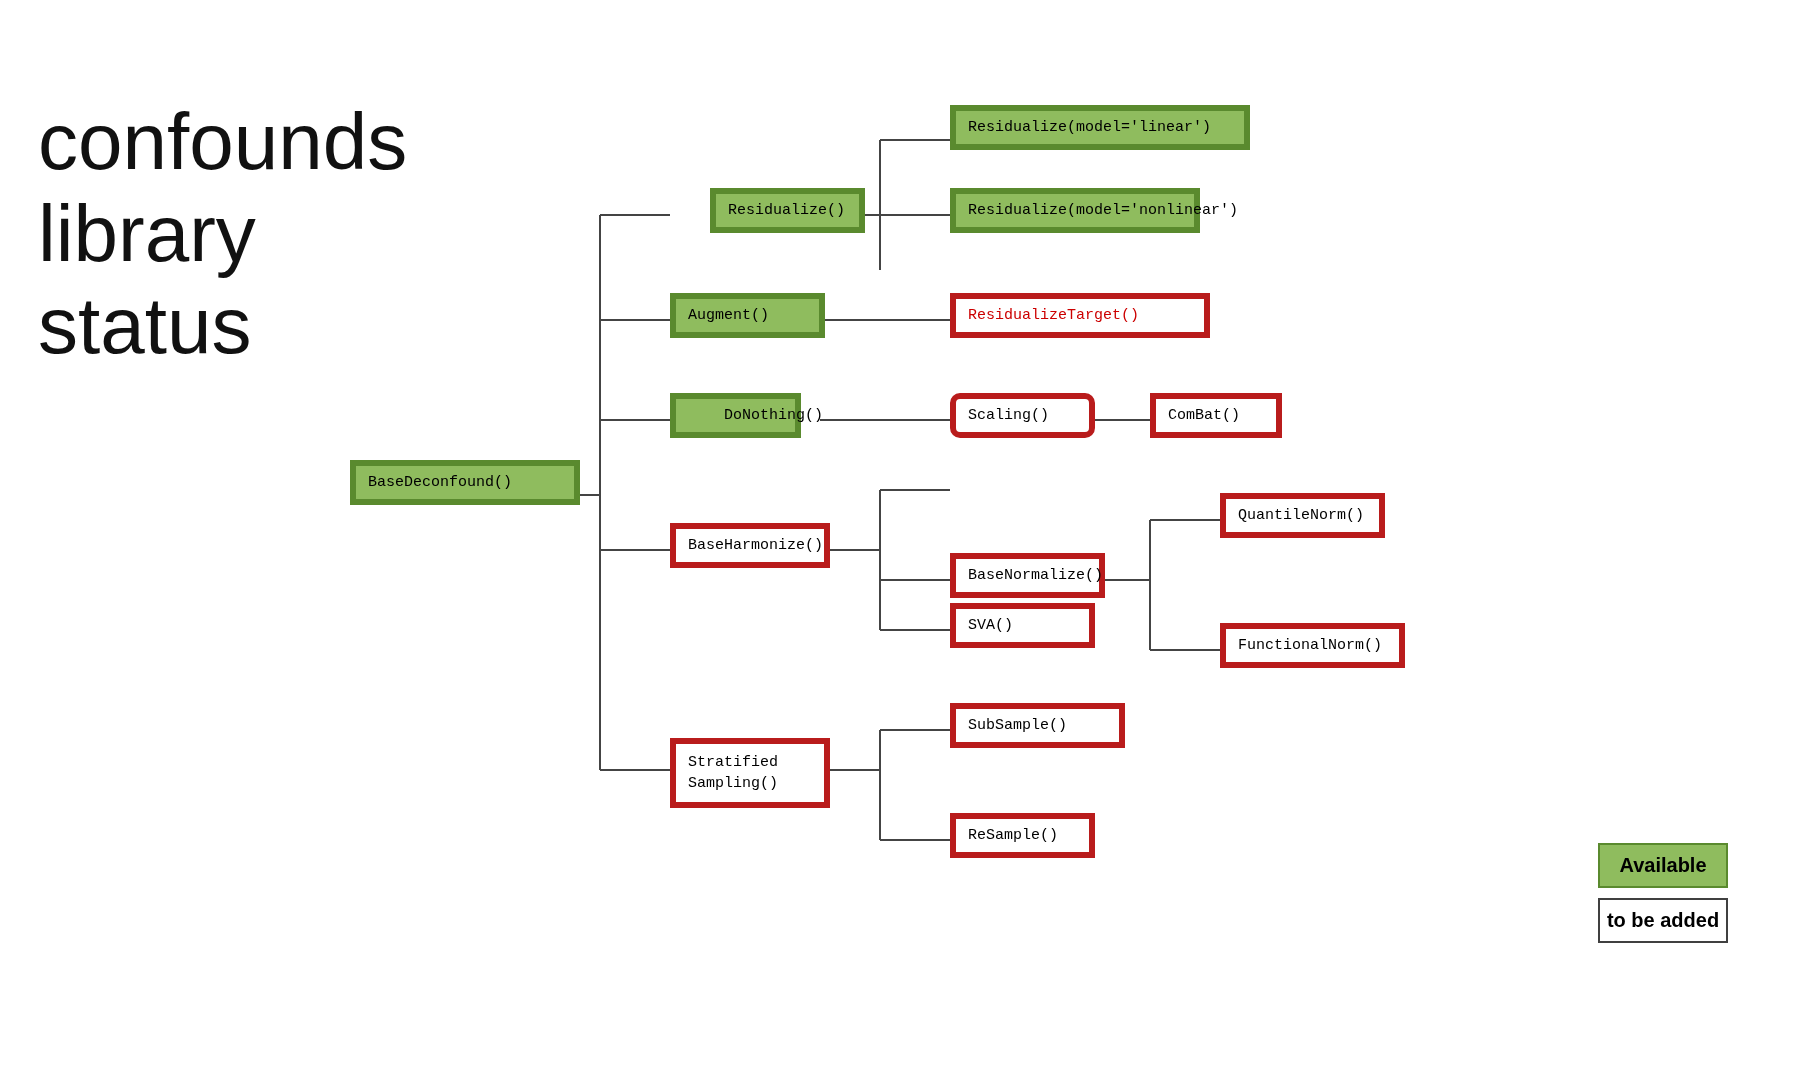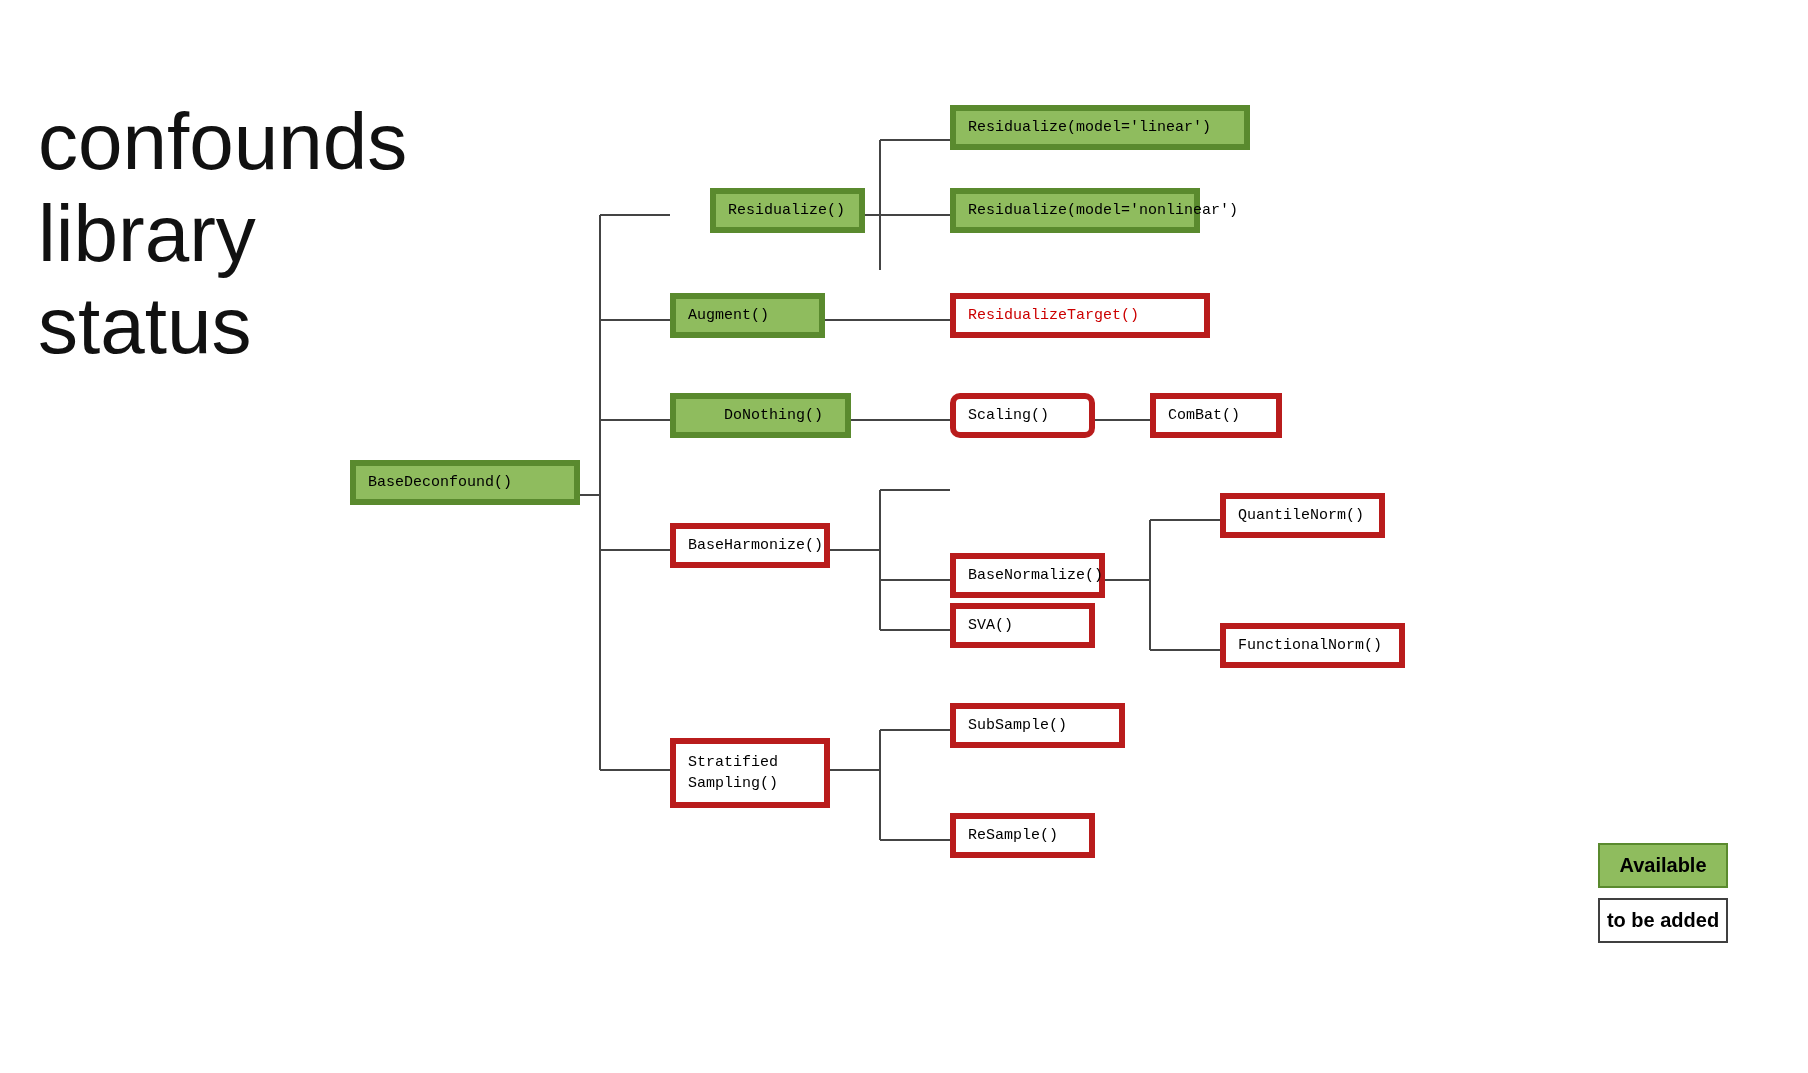--- a/index.html
+++ b/index.html
@@ -143,21 +143,21 @@
     <line x1="590" y1="690" x2="660" y2="690"></line>
     <line x1="590" y1="800" x2="660" y2="800"></line>
   </svg>
 
   <div class="node green" style="left:60px; top:420px; width:230px;">BaseDeconfound()</div>
 
   <div class="node green" style="left:380px; top:148px; width:155px;margin-left:40px;">Residualize()</div>
 
   <div class="node green" style="left:380px; top:253px; width:155px;">Augment()</div>
 
-  <div class="node green" style="left:380px; top:353px; width:181px;padding-left:48px;">DoNothing()</div>
+  <div class="node green" style="left:380px; top:353px; width:131px;padding-left:48px;">DoNothing()</div>
 
   <div class="node" style="left:380px; top:483px; width:160px;">BaseHarmonize()</div>
 
   <div class="node" style="left:380px; top:698px; width:160px; white-space:pre-line; line-height:1.4;">Stratified
 Sampling()</div>
 
   <div class="node green" style="left:660px; top:65px; width:300px;">Residualize(model='linear')</div>
 
   <div class="node green" style="left:660px; top:148px; width:250px;">Residualize(model='nonlinear')</div>
 

